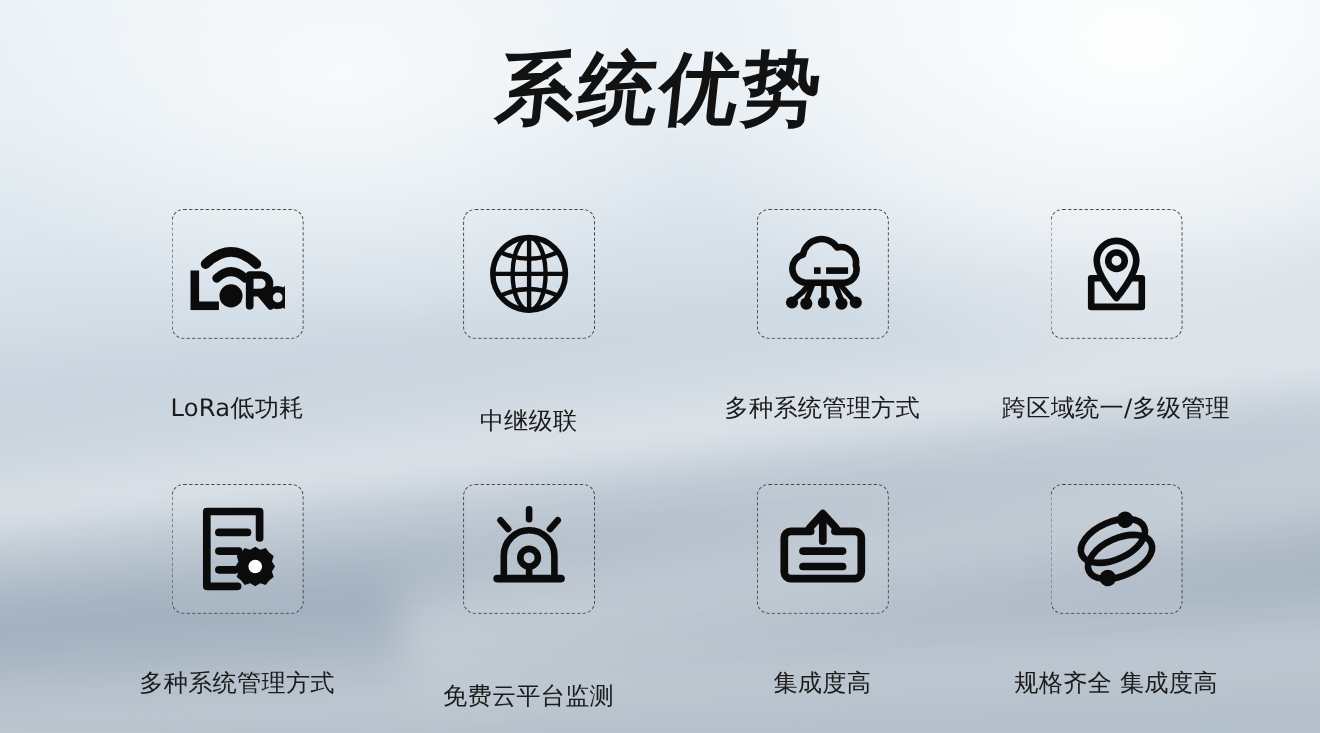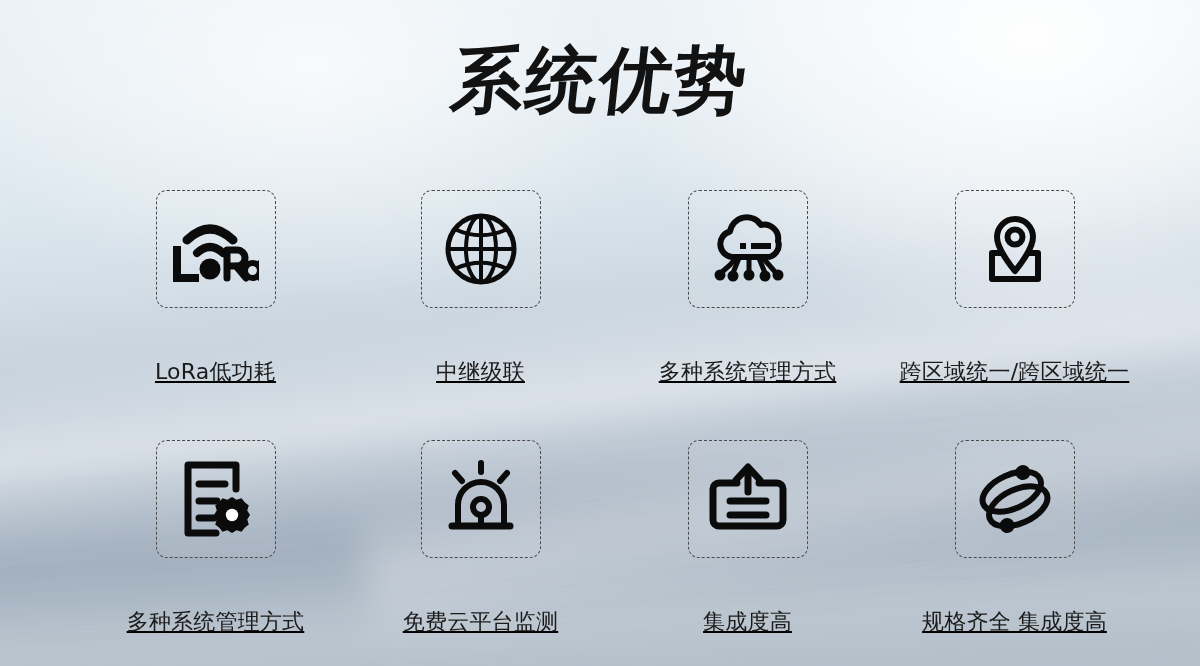--- a/index.html
+++ b/index.html
@@ -131,33 +131,32 @@
   .grid {
     position: absolute;
     top: 190px;
     left: 0;
     width: 1200px;
   }
 
   .row {
     display: flex;
     width: 1200px;
-    text-decoration: underline;
   }
   .row-2 { margin-top: 22px; }
 
   .cell {
     width: 275px;
     display: flex;
     flex-direction: column;
     align-items: center;
   }
   
   .row .cell:nth-child(1) { margin-left: 78px; }
-  .row .cell:nth-child(2) { margin-left: -10px; }
+  .row .cell:nth-child(2) { margin-left: -10px; gap: 12px; }
   .row .cell:nth-child(3) { margin-left: -8px; }
   .row .cell:nth-child(4) { margin-left: -8px; }
 
   .icon-box {
     width: 120px;
     height: 118px;
     border: 1px dashed #4a4a4a;
     border-radius: 11px;
     display: flex;
     align-items: center;
@@ -277,21 +276,21 @@
             <svg width="80" height="80" viewBox="0 0 80 80">
 
               <path d="M26 44 L17 44 L17 70 L63 70 L63 44 L54 44" fill="none" stroke="#0b0b0b" stroke-width="6" stroke-linejoin="round" stroke-linecap="round"></path>
 
               <path d="M40 10 A18 18 0 0 1 58 28 C58 41 40 62 40 62 C40 62 22 41 22 28 A18 18 0 0 1 40 10 Z" fill="none" stroke="#0b0b0b" stroke-width="6" stroke-linejoin="round"></path>
               <circle cx="40" cy="28" r="7.5" fill="none" stroke="#0b0b0b" stroke-width="6"></circle>
             </svg>
           </span>
         </div>
         <div class="caption">
-          <span>跨区域统一/跨区域统一</span>
+          <span>跨区域统一/多级管理</span>
           
         </div>
       </div>
 
     </div>
 
     <div class="row row-2">
 
       <div class="cell">
         <div class="icon-box">

